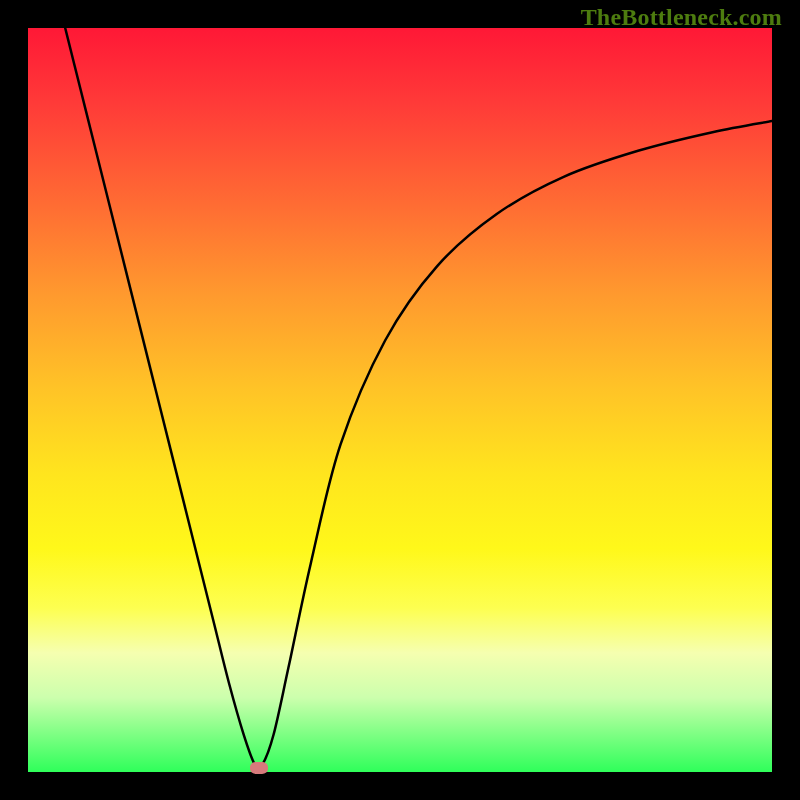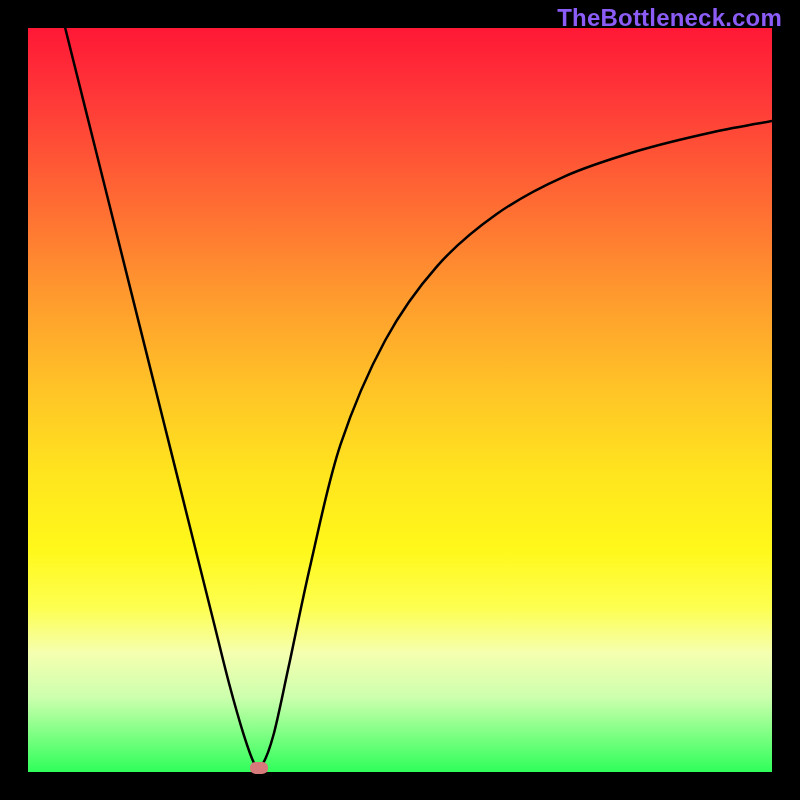--- a/index.html
+++ b/index.html
@@ -7,24 +7,24 @@
   .frame {
     position: relative;
     width: 800px;
     height: 800px;
     background: #000;
   }
   .watermark {
     position: absolute;
     top: 4px;
     right: 18px;
-    font-family: Liberation Sans, sans-serif;
+    font-family: Liberation Serif, serif;
     font-size: 24px;
     font-weight: 600;
-    color: #8b5cf6;
+    color: #4d7c0f;
     letter-spacing: 0.2px;
     z-index: 3;
   }
   .plot {
     position: absolute;
     left: 28px;
     top: 28px;
     width: 744px;
     height: 744px;
     background: linear-gradient(to bottom,

